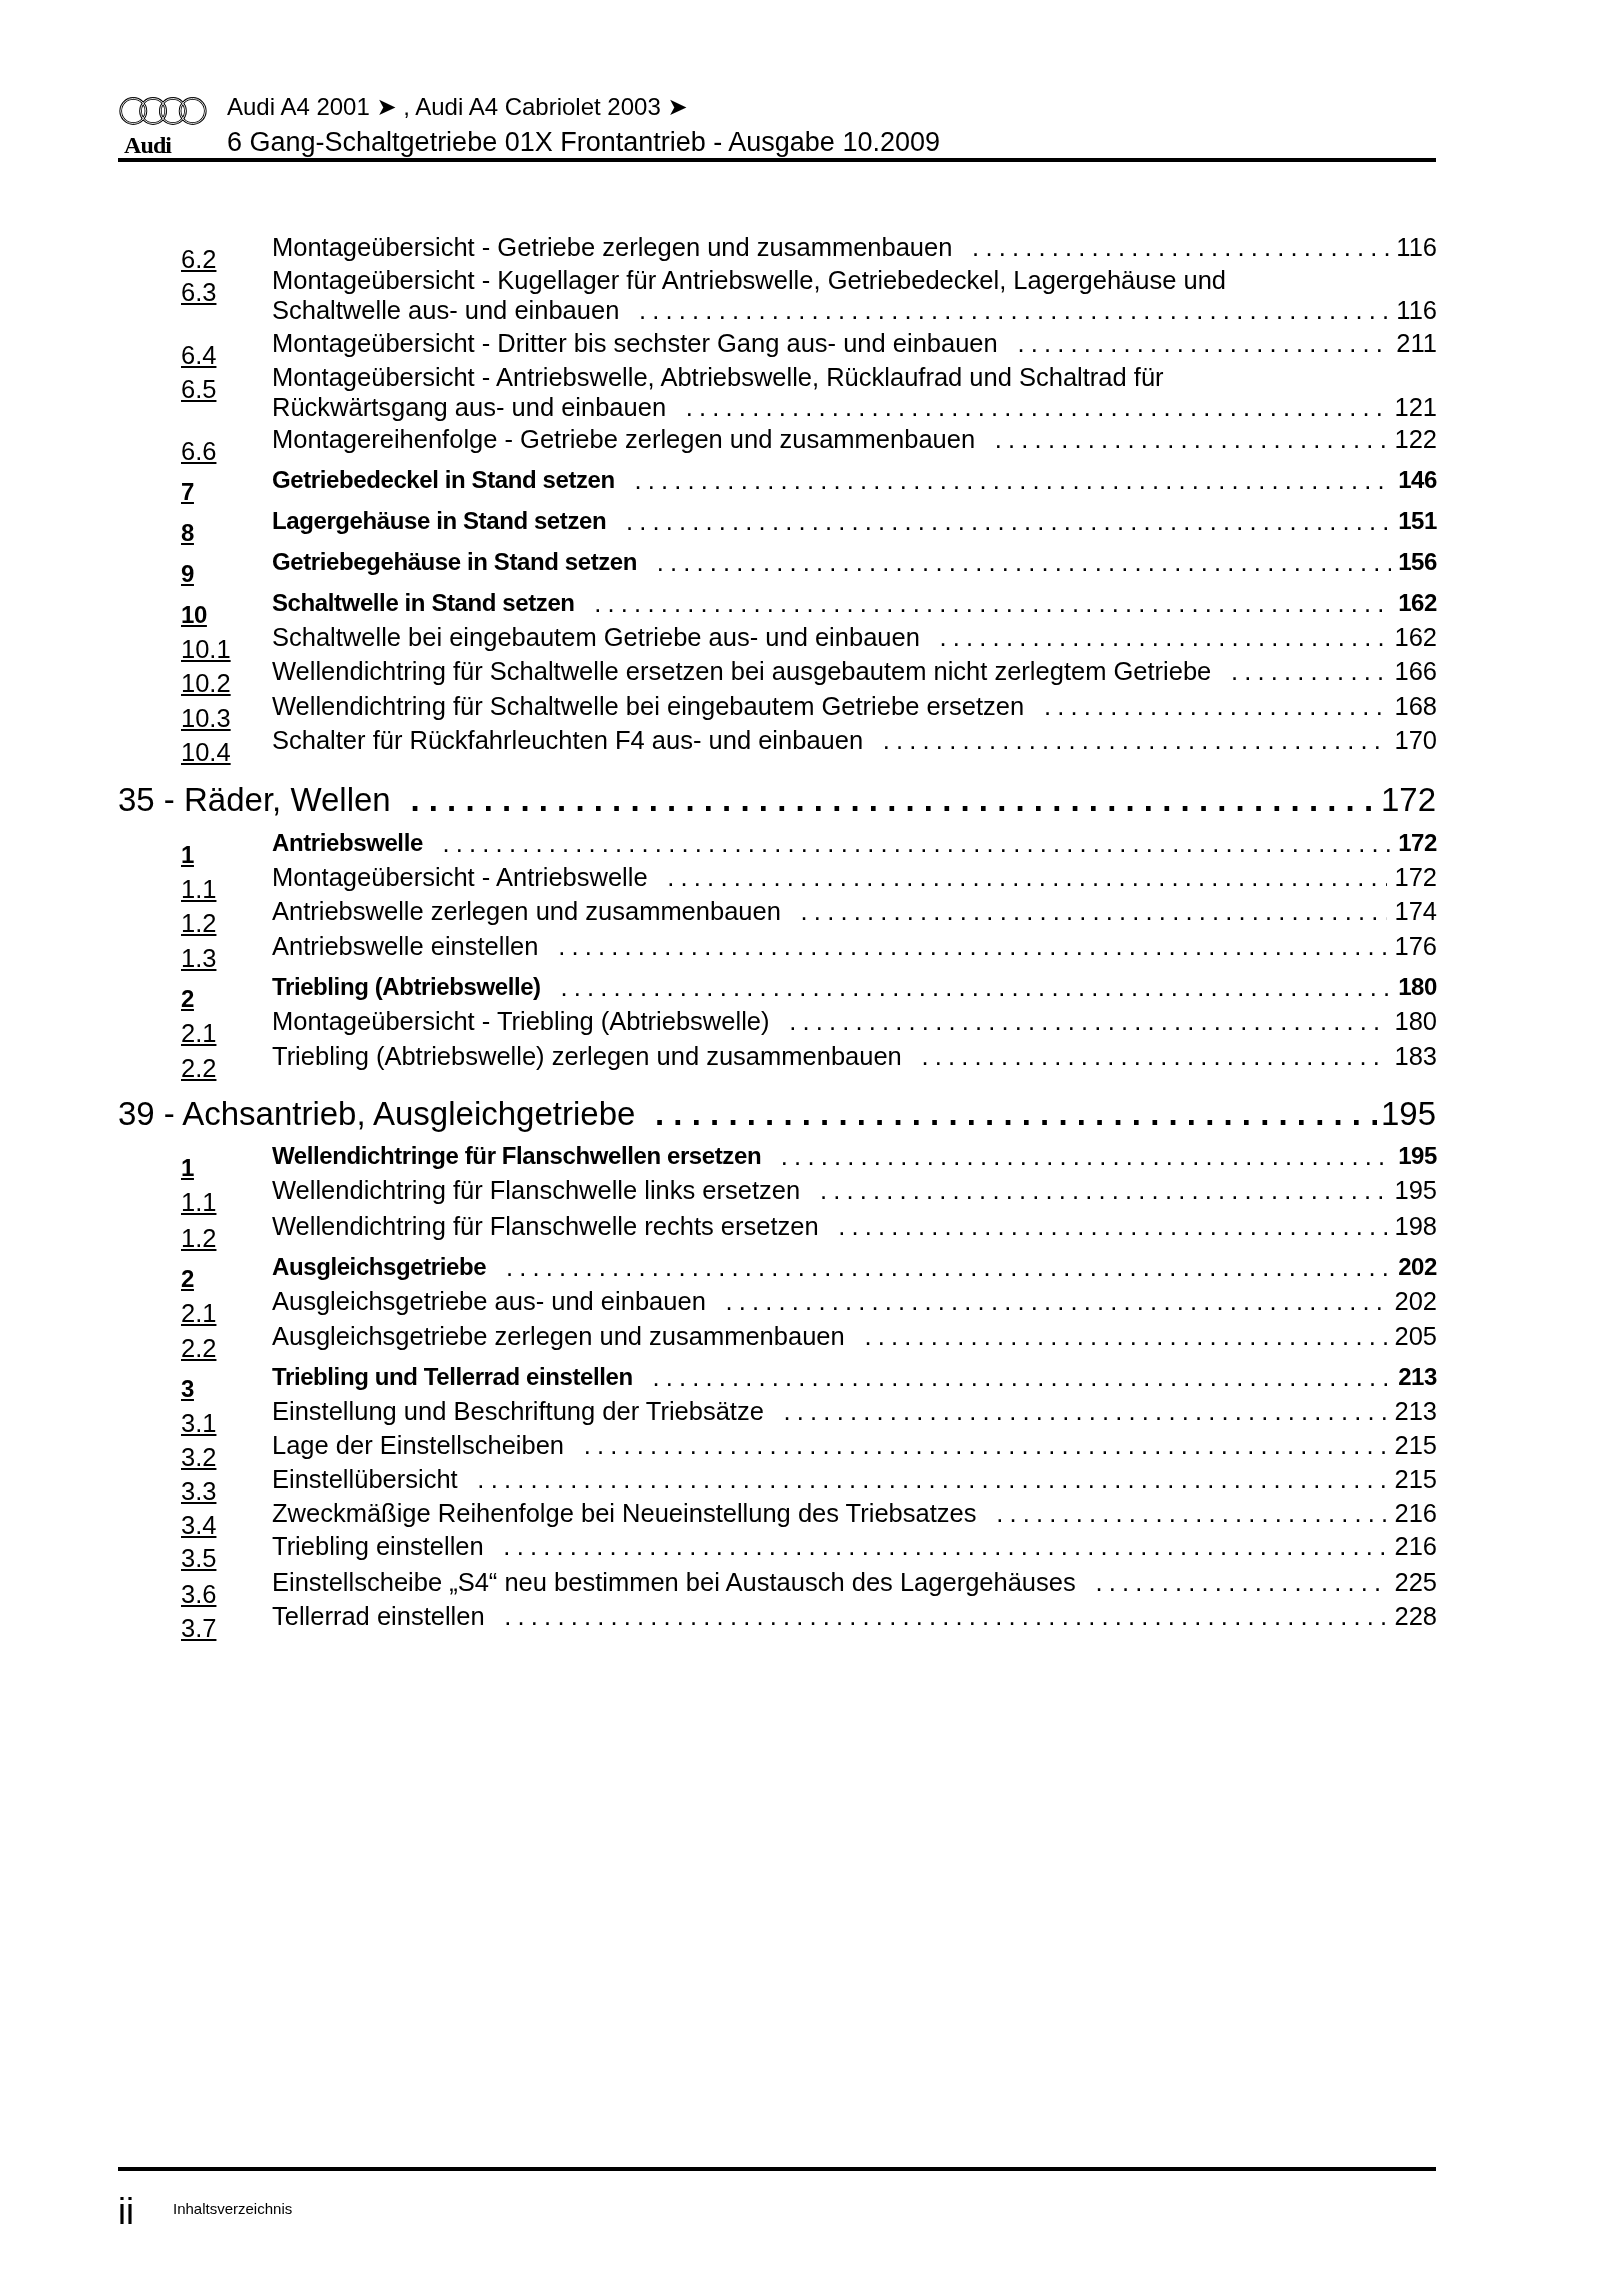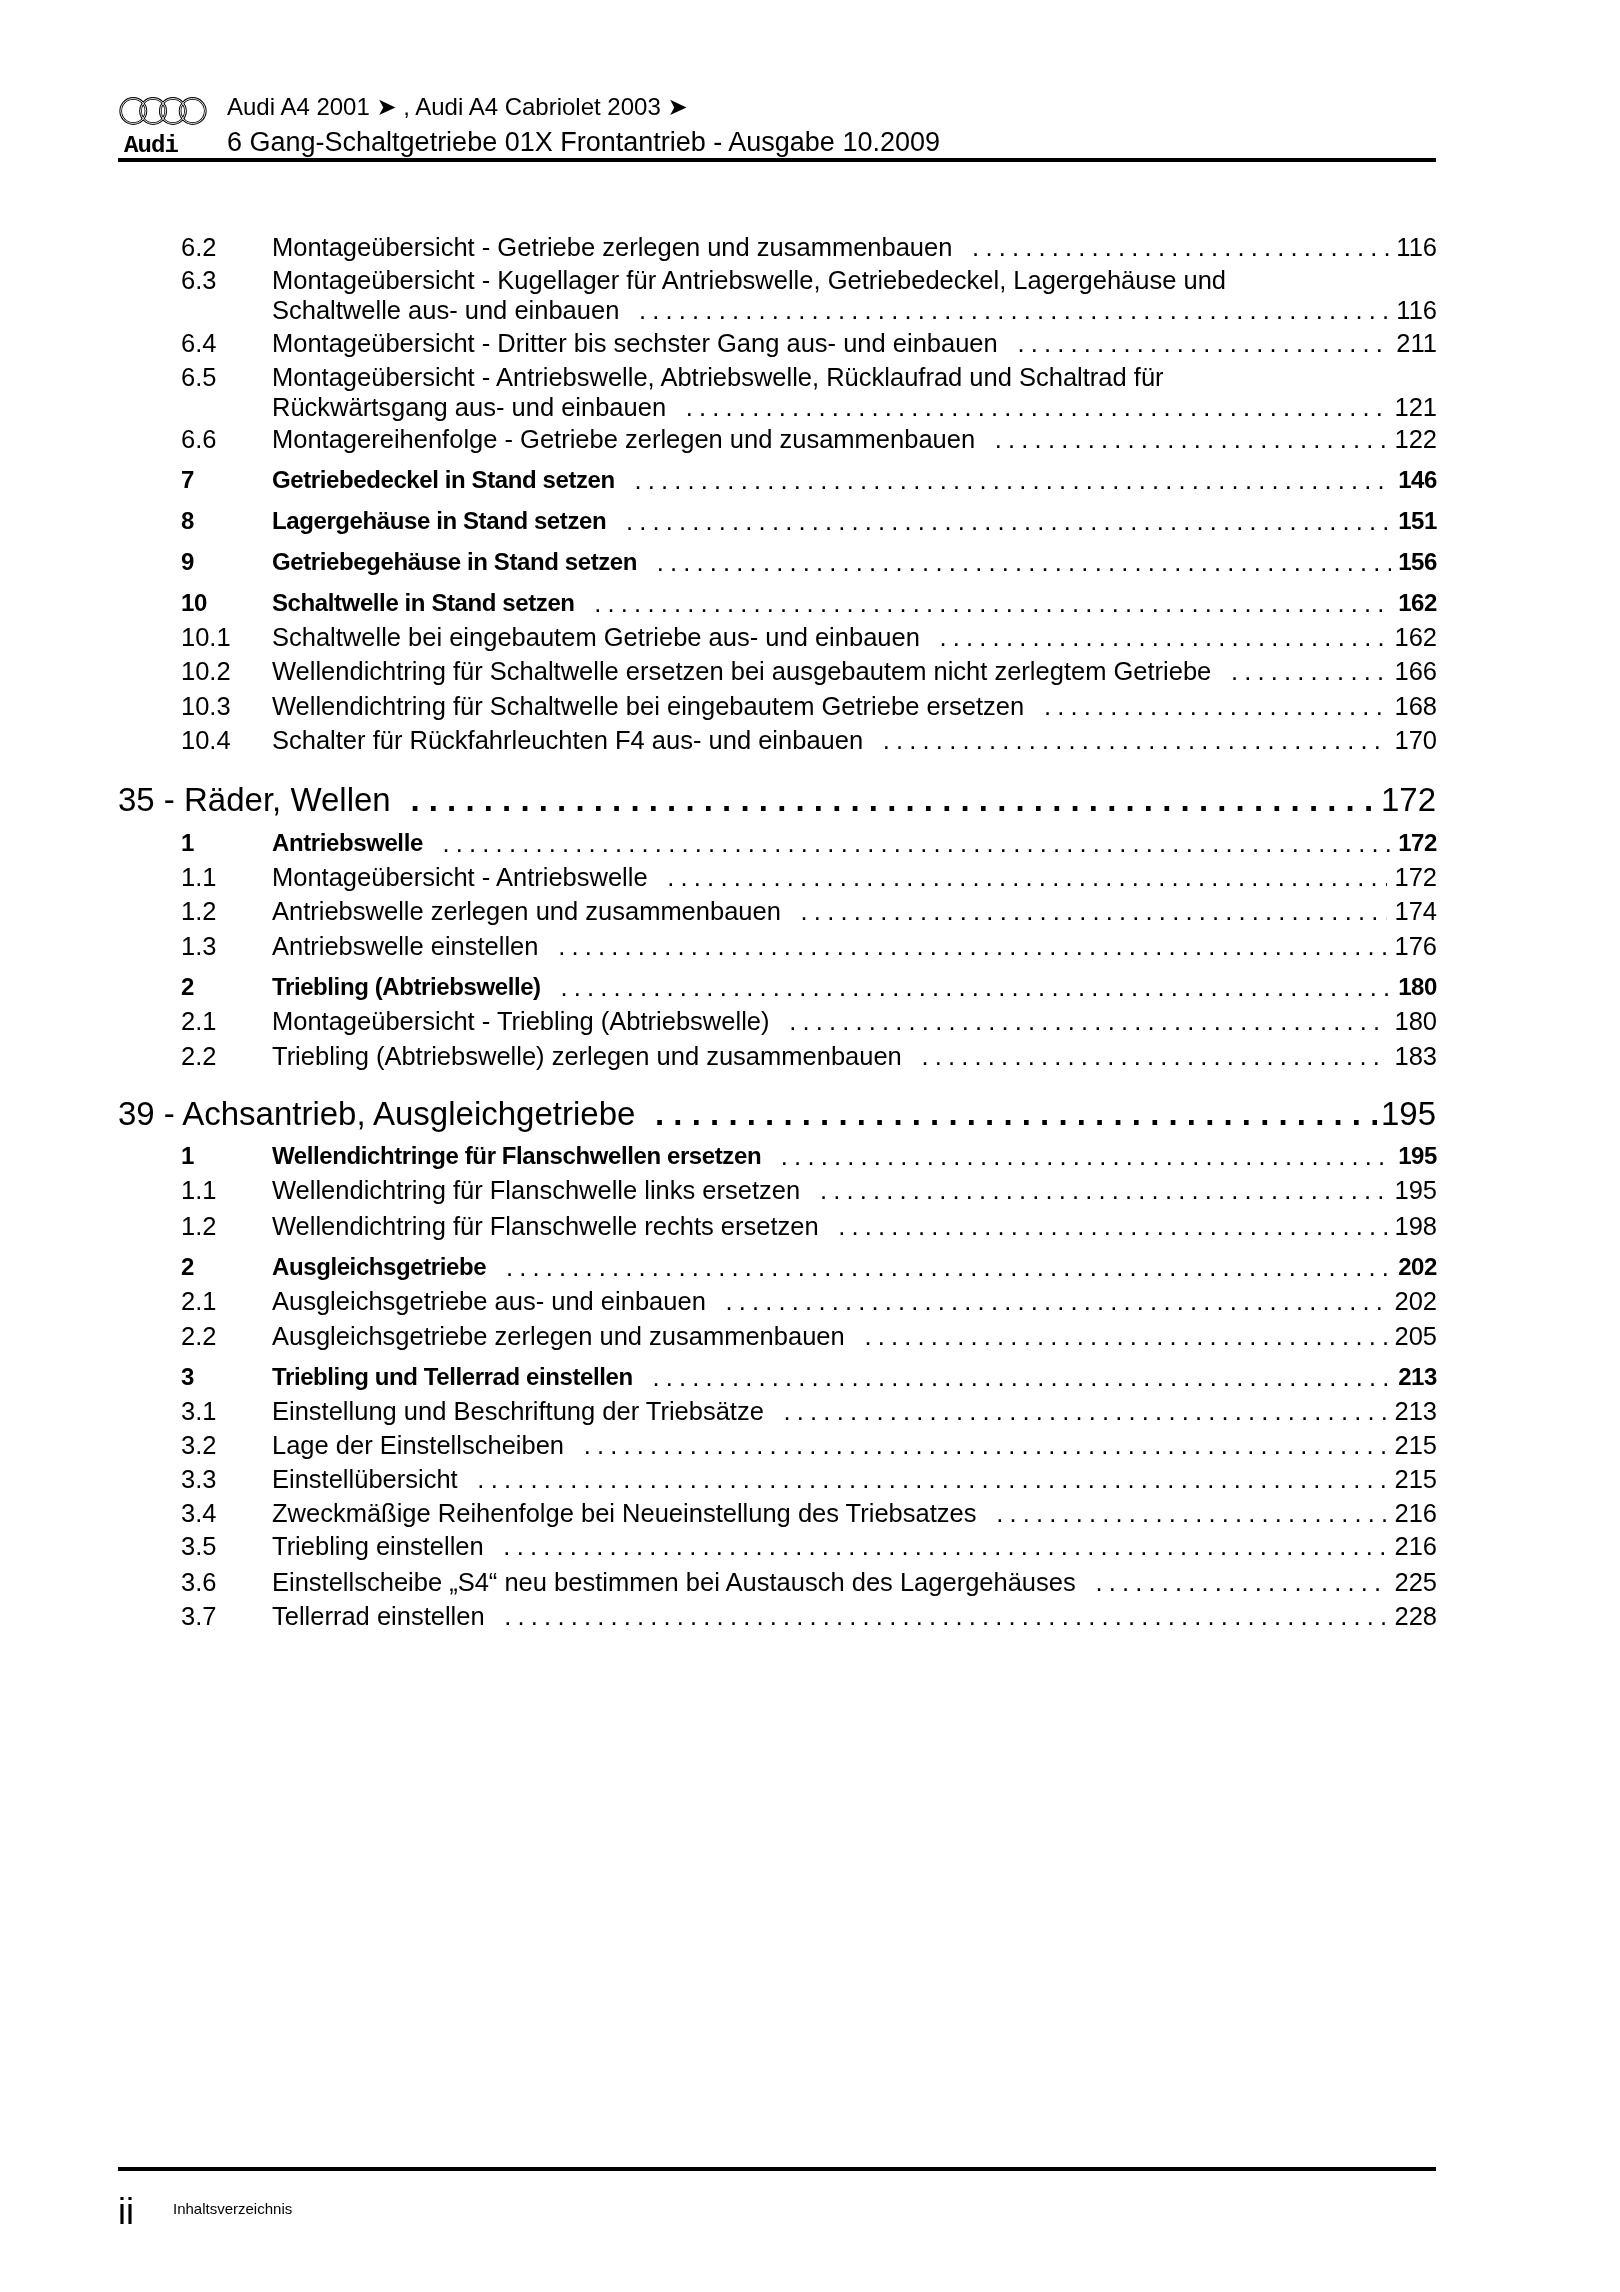--- a/index.html
+++ b/index.html
@@ -1,26 +1,26 @@
 <!DOCTYPE html>
 <html style="font-size:14.3px"><head>
 <meta charset="utf-8">
 <style>
   html, body { margin:0; padding:0; background:#fff; }
   body { width:1620px; height:2293px; position:relative; overflow:hidden;
          font-family:"Liberation Sans", sans-serif; color:#000; }
   .hdr-logo { position:absolute; left:118px; top:93px; width:90px; height:36px; }
-  .hdr-audi { position:absolute; left:124px; top:132px; font-weight:bold; font-size:24px; letter-spacing:-0.9px; font-family:Liberation Mono, monospace; }
+  .hdr-audi { position:absolute; left:124px; top:132px; font-weight:bold; font-size:24px; letter-spacing:-0.9px; font-family:Liberation Serif, serif; }
   .hdr-l1 { position:absolute; left:227px; top:93px; font-size:24px; white-space:nowrap; }
   .hdr-l2 { position:absolute; left:227px; top:127px; font-size:27px; white-space:nowrap; }
   .rule { position:absolute; left:118px; width:1318px; height:3.6px; background:#000; }
   .rule.top { top:158px; }
   .rule.bottom { top:2167px; }
   .row { position:absolute; left:181px; width:1256px; height:30px; font-size:25.5px; line-height:30px; white-space:nowrap; }
-  .row .num { position:absolute; left:0; top:0; }
+  .row .num { position:absolute; left:0; top:12px;text-decoration:underline; }
   .row .body { position:absolute; left:91px; right:0; top:0; display:flex;align-items:center; }
   .row .title { flex:0 0 auto; }
   .row .leader { flex:1 1 auto; overflow:hidden; margin:0 7.2px 0 19.7px; letter-spacing:6.3px; color:#000; }
   .row .leader::before { content:". . . . . . . . . . . . . . . . . . . . . . . . . . . . . . . . . . . . . . . . . . . . . . . . . . . . . . . . . . . . . . . . . . . . . . . . . . . . . . . . . . . . . . . . . . . . . . . . . . . . . . . . . . . . . . . . . . . . . . . . . . . . . ."; letter-spacing:0; word-spacing:-0.9px; }
   .row .page { flex:0 0 auto; text-align:right; }
   .row.bold .title, .row.bold .num, .row.bold .page { font-weight:bold; font-size:24px; letter-spacing:-0.4px; }
   .row.two { height:63px; }
   .row.two .wrap { position:absolute; left:91px; right:0; top:0; }
   .row.two .line1 { display:block; }
   .row.two .line2 { display:flex; }

